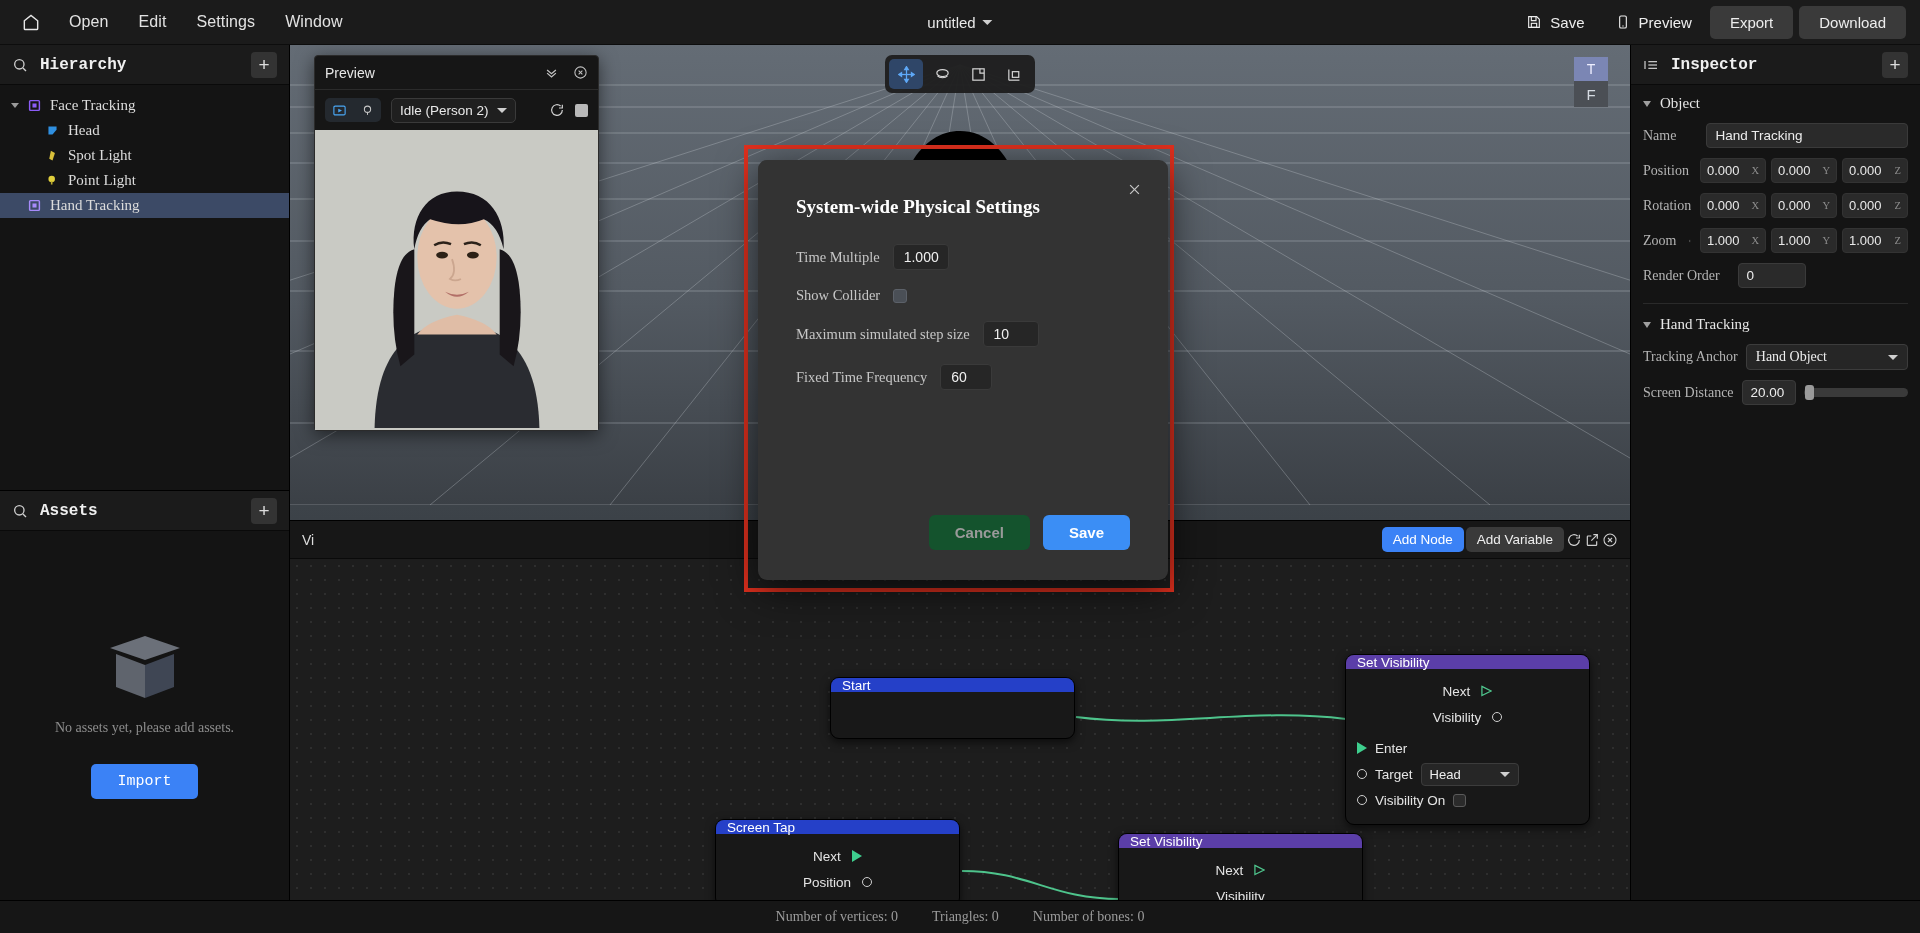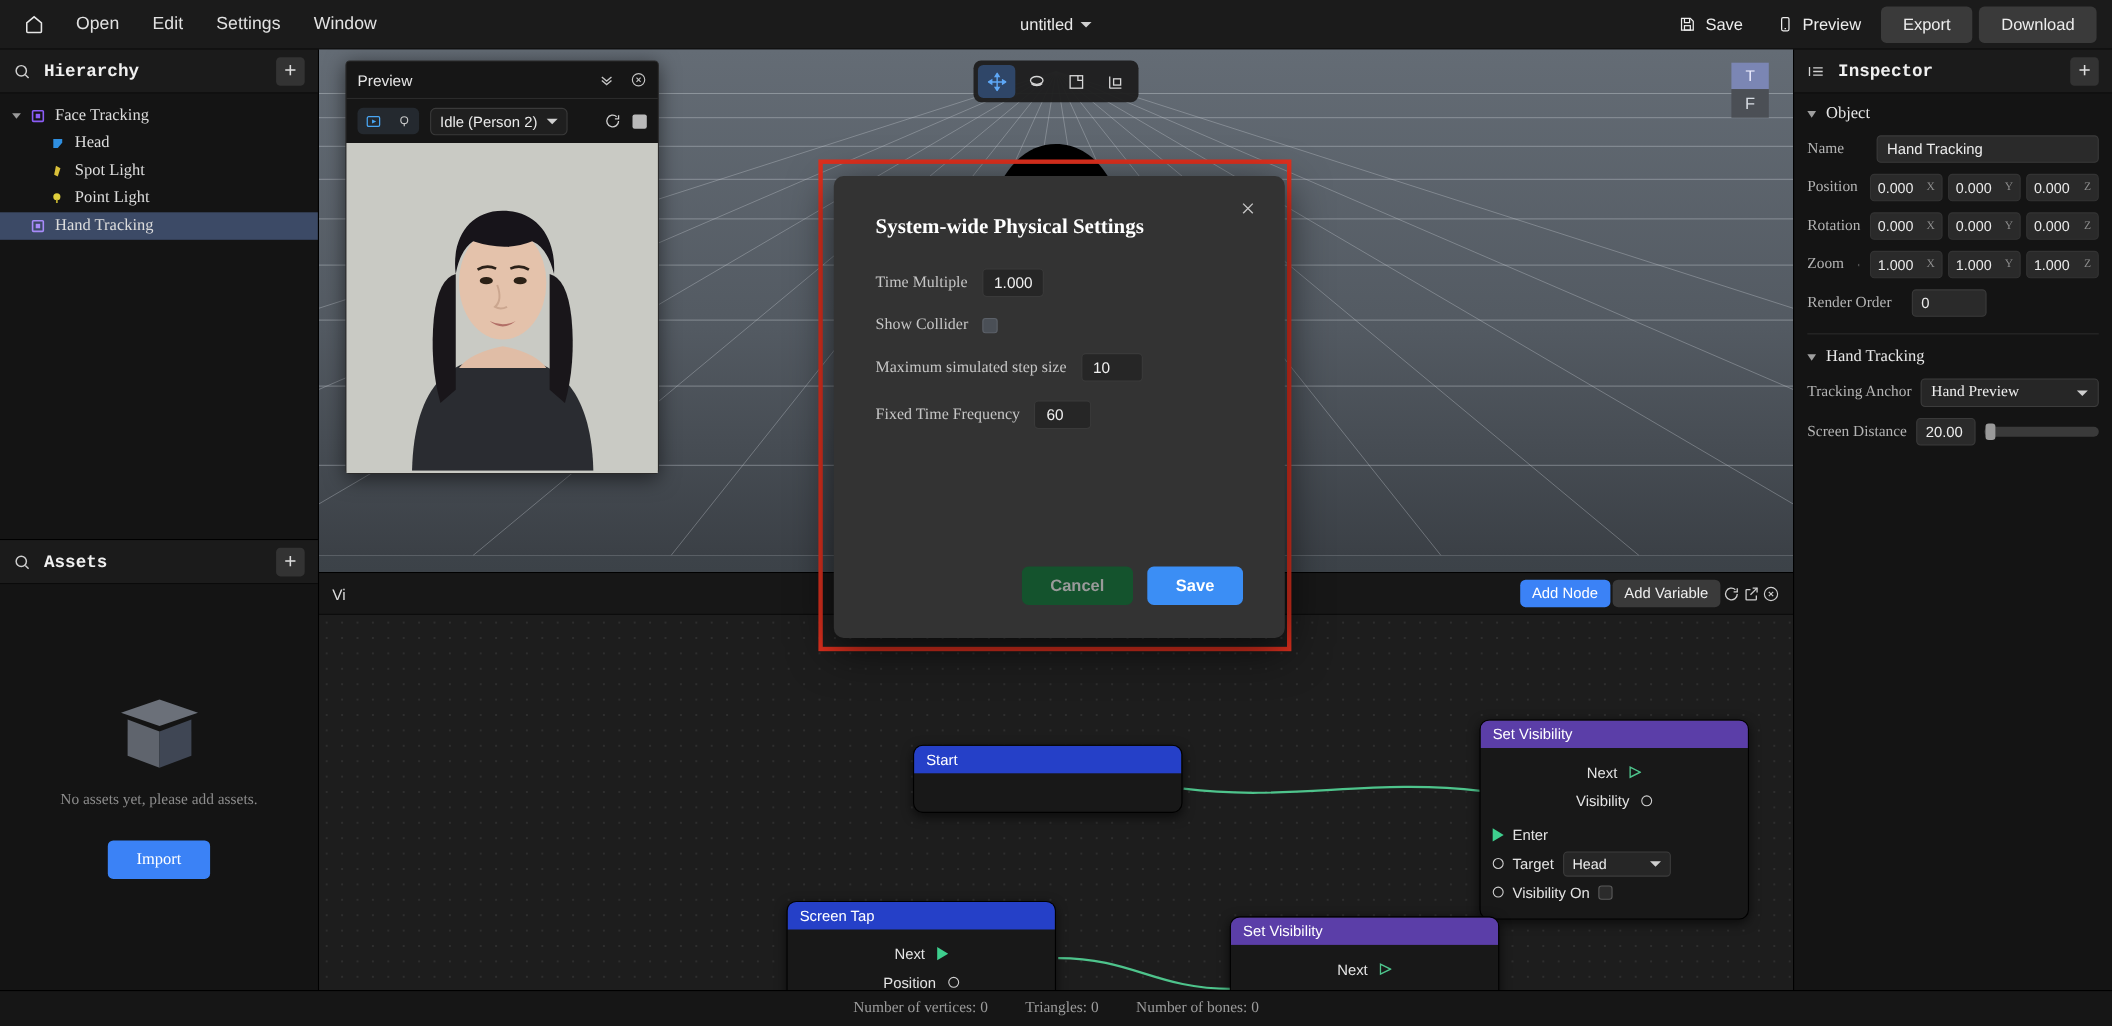--- a/index.html
+++ b/index.html
@@ -61,21 +61,21 @@
     width: 18px; display: flex; align-items: center; justify-content: center; flex: 0 0 18px;
   }
   .twisty i { width: 0; height: 0; border-left: 4px solid transparent; border-right: 4px solid transparent; border-top: 5px solid #9a9a9a; display:block; }
   .node-ic { width: 20px; flex: 0 0 20px; display: flex; align-items: center; justify-content: center; margin-right: 6px; }
 
   
   .assets-col { height: 410px; flex: 0 0 410px; border-top: 1px solid #000; display: flex; flex-direction: column; margin-top: 48px; }
   .assets-body { flex: 1; display: flex; flex-direction: column; align-items: center; justify-content: center; gap: 0; background: #141414; }
   .assets-empty-text { font-family: "Liberation Serif", serif; font-size: 14px; color: #8d8d8d; margin-top: 16px; }
   .import-btn {
-    margin-top: 28px; background: #3b82f6; color: #fff; font-family: Liberation Serif, serif;
+    margin-top: 28px; background: #3b82f6; color: #fff; font-family: Liberation Mono, monospace;
     font-size: 15px; padding: 9px 26px; border-radius: 5px; cursor: pointer; border: none;
   }
 
   
   .center-col { flex: 1; display: flex; flex-direction: column; min-width: 0; position: relative; }
   .viewport { flex: 1; position: relative; overflow: hidden; background: linear-gradient(180deg,#5d646c 0%,#4e555c 45%,#3c4248 100%); min-height: 0; }
   .vp-grid { position: absolute; inset: 0; }
   .gizmo-bar {
     position: absolute; top: 10px; left: 50%; transform: translateX(-50%);
     background: #1e1e1ef2; border-radius: 7px; display: flex; gap: 2px; padding: 4px; z-index: 6;
@@ -123,21 +123,21 @@
   .ne-canvas {
     position: absolute; top: 38px; left: 0; right: 0; bottom: 0; overflow: hidden;
     background-color: #1d1d1d;
     background-image: radial-gradient(#2e2e2e 1.2px, transparent 1.2px);
     background-size: 14px 14px;
   }
   .gnode {
     position: absolute; background: #181818; border-radius: 9px; border: 1px solid #000;
     box-shadow: 0 3px 10px #0009; overflow: hidden; font-family: "Liberation Sans", sans-serif;
   }
-  .gnode .hdr { height: 25px; display: flex; align-items: center; padding: 0 11px; font-size: 13.5px; color: #fff; }
+  .gnode .hdr { height: 14px; display: flex; align-items: center; padding: 0 11px; font-size: 13.5px; color: #fff; }
   .hdr.blue { background: #2540c8; }
   .hdr.purple { background: #5b3ea8; }
   .gbody { padding: 9px 0 11px; }
   .prow { display: flex; align-items: center; height: 26px; padding: 0 11px; font-size: 13.5px; color: #e4e4e4; }
   .prow.right { justify-content: center; gap: 11px; }
   .prow.left { gap: 8px; }
   .tri { width: 0; height: 0; border-top: 6px solid transparent; border-bottom: 6px solid transparent; border-left: 10px solid #3ecf8e; }
   .tri-out { width: 11px; height: 12px; }
   .circ { width: 10px; height: 10px; border: 1.5px solid #cfcfcf; border-radius: 50%; }
   .nsel {
@@ -667,21 +667,21 @@
         <div class="sec-div"></div>
 
         <div class="sec-head">
           <span class="tw"></span>
           <span class="sec-title">Hand Tracking</span>
         </div>
 
         <div class="frow">
           <span class="flabel">Tracking Anchor</span>
           <div class="ispl">
-            <span>Hand Preview</span>
+            <span>Hand Object</span>
             <span class="caret-dn" style="margin-left:auto"></span>
           </div>
         </div>
 
 
         <div class="frow">
           <span class="flabel">Screen Distance</span>
           <div class="fin" style="width:54px">20.00</div>
           <div class="slider">
             <div class="knob"></div>

